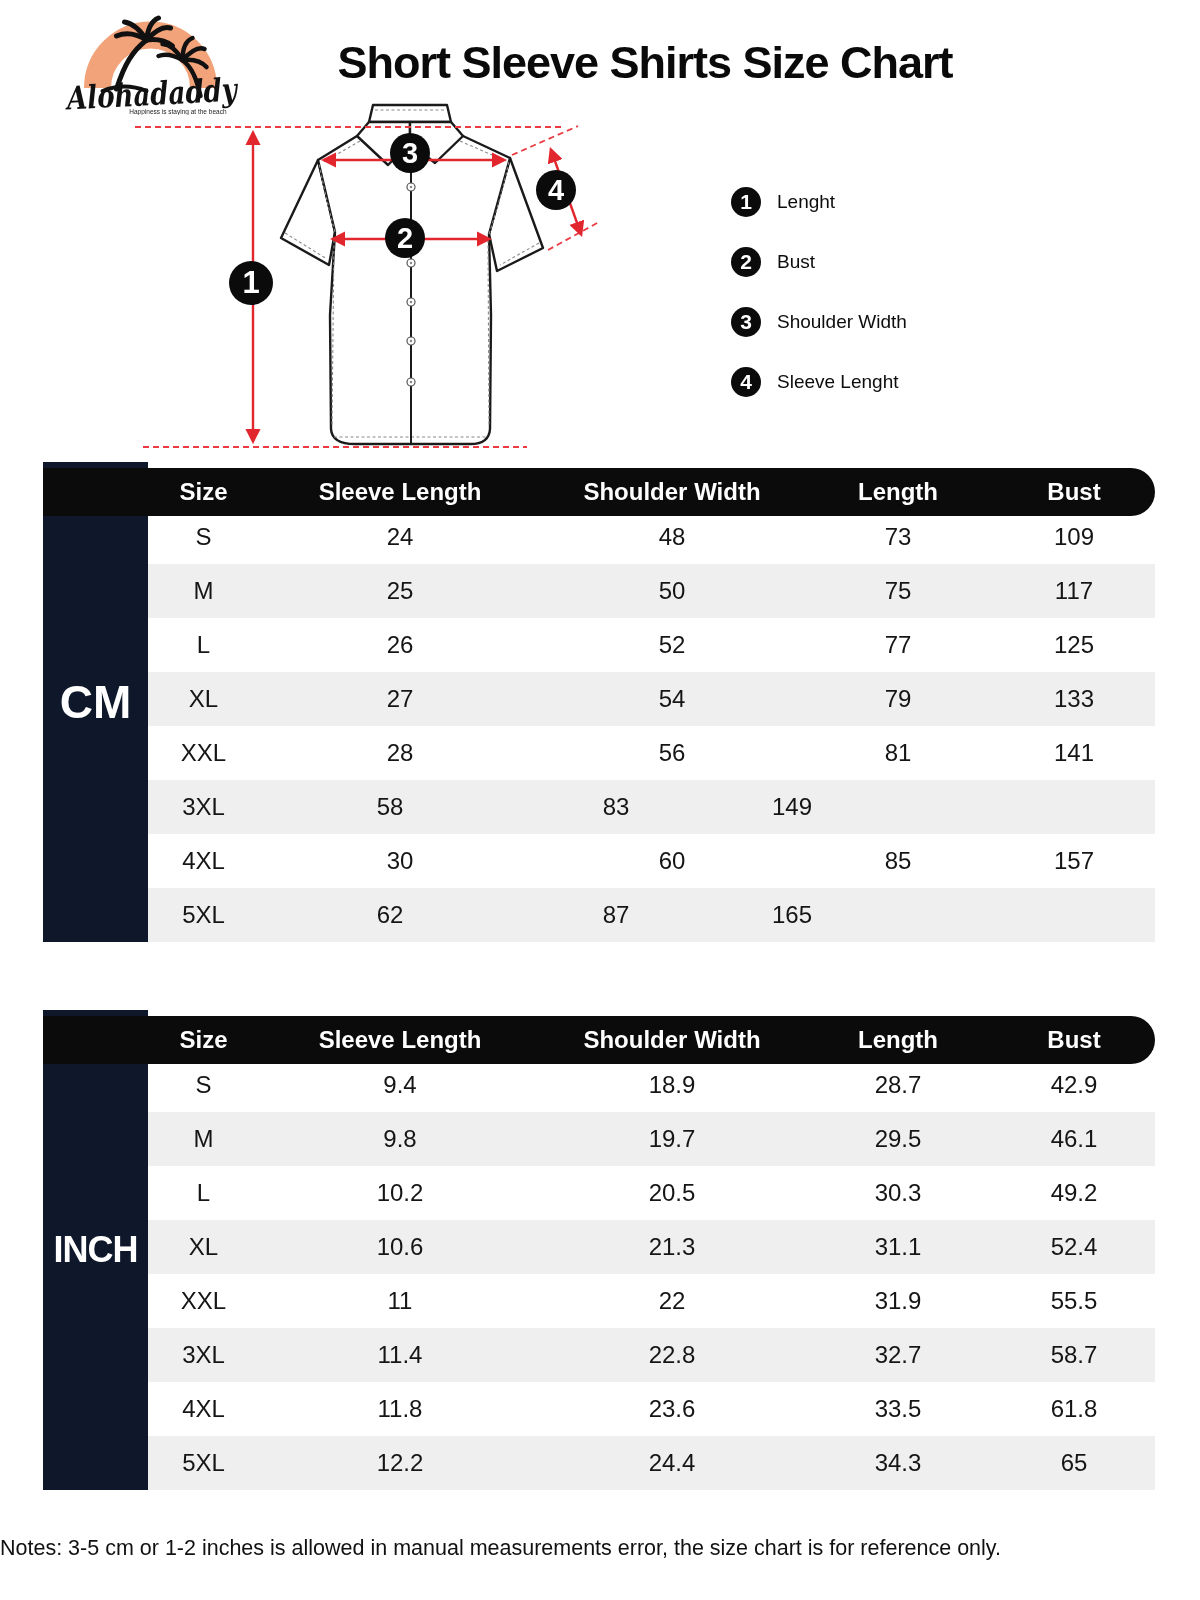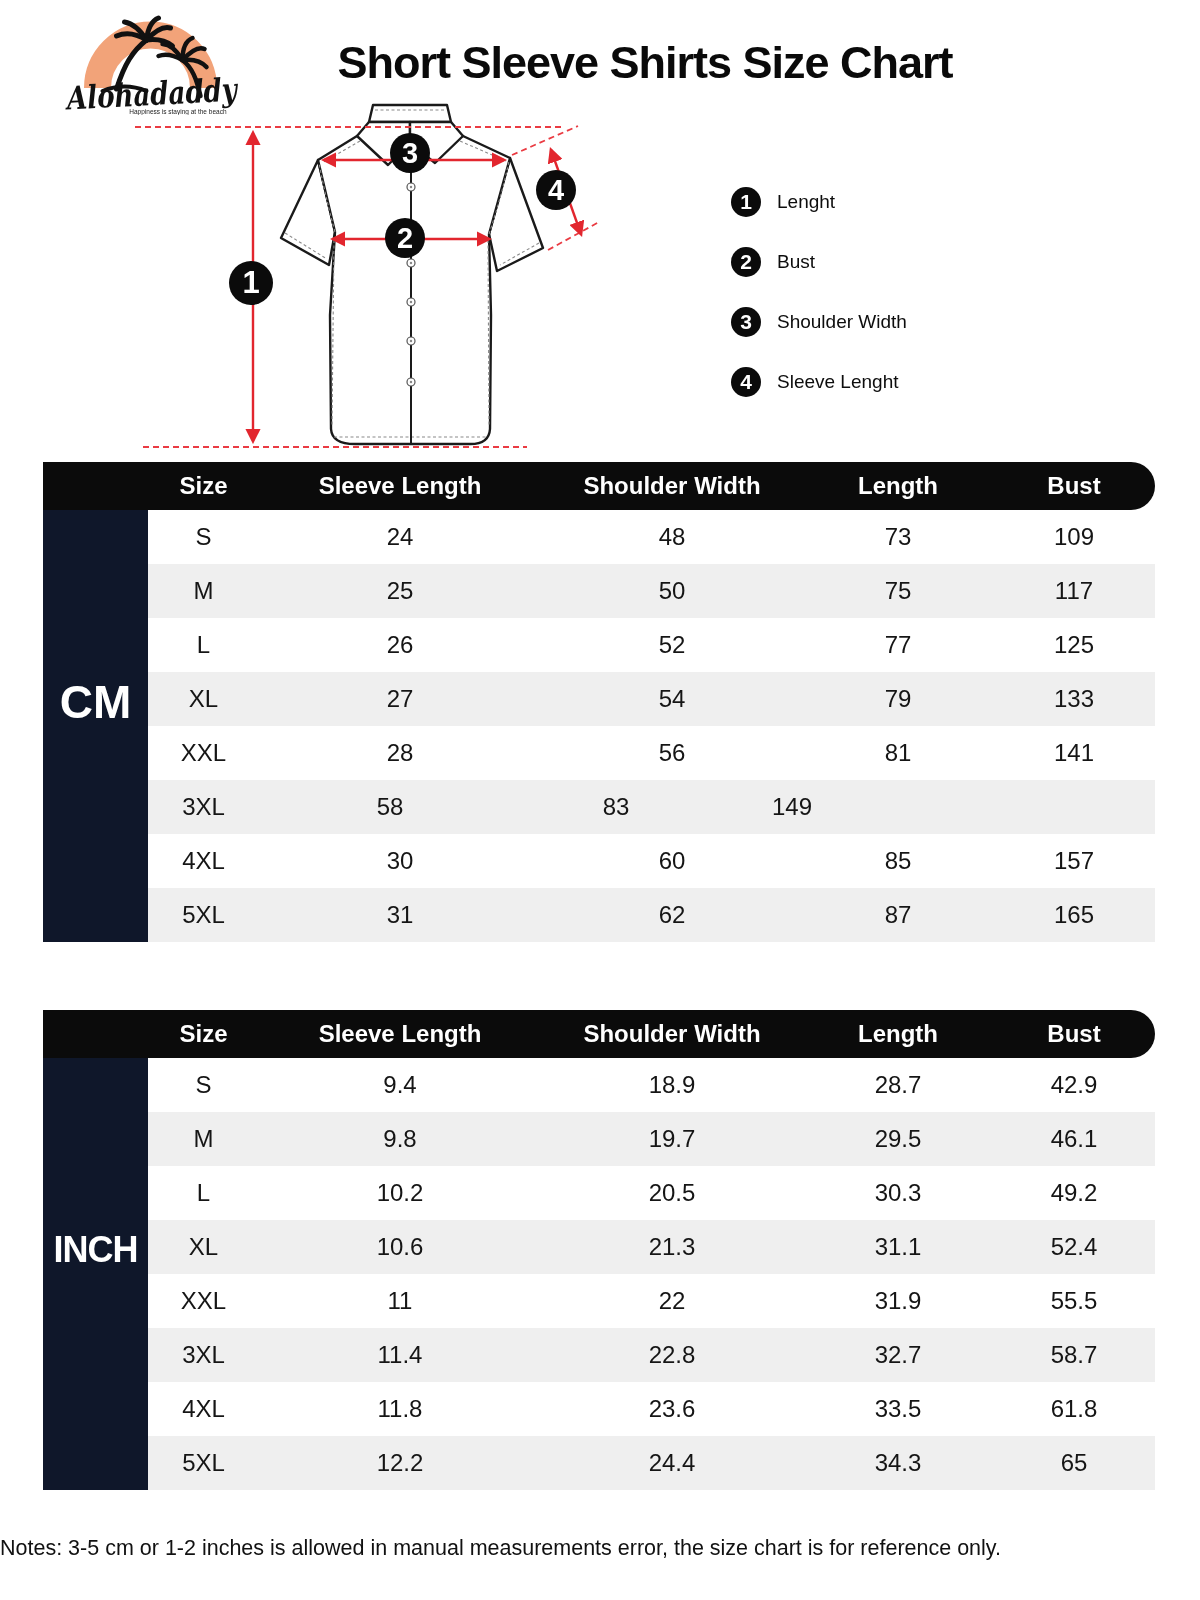--- a/index.html
+++ b/index.html
@@ -20,21 +20,21 @@
   .legend-badge{width:30px;height:30px;border-radius:50%;background:#0b0b0b;color:#fff;
     font-weight:bold;font-size:21px;display:flex;align-items:center;justify-content:center;flex:0 0 30px;}
   .legend-label{margin-left:16px;font-size:19px;color:#0d0d0d;}
 
   
   .size-table{position:absolute;left:43px;width:1112px;height:480px;}
   .side-bar{position:absolute;left:0;top:0;width:105px;height:100%;background:#0f172a;
     display:flex;align-items:center;justify-content:center;color:#fff;font-weight:bold;}
   .side-bar.cm{font-size:46px;}
   .side-bar.inch{font-size:36px;letter-spacing:-1px;}
-  .thead{position:absolute;left:0;top:0;width:100%;height:48px;background:#0b0b0b;
+  .thead{position:absolute;left:0;top:6px;width:100%;height:48px;background:#0b0b0b;
     border-radius:0 24px 24px 0;display:flex;align-items:center;padding-left:105px;box-sizing:border-box;
     color:#fff;font-weight:bold;font-size:24px;}
   .tbody{position:absolute;left:105px;top:48px;width:1007px;}
   .trow{display:flex;align-items:center;height:54px;font-size:24px;color:#151515;}
   .trow:nth-child(even){background:#efefef;}
   .cell{text-align:center;}
   .c0{width:111px;}.c1{width:282px;}.c2{width:262px;}.c3{width:190px;}.c4{width:162px;}
 
   #cm-table{top:462px;}
   #inch-table{top:1010px;}
@@ -216,21 +216,20 @@
         </div>
         <div class="trow">
           <div class="cell c0">4XL</div>
           <div class="cell c1">30</div>
           <div class="cell c2">60</div>
           <div class="cell c3">85</div>
           <div class="cell c4">157</div>
         </div>
         <div class="trow">
           <div class="cell c0">5XL</div>
-          <div class="cell c1">31</div>
           <div class="cell c2">62</div>
           <div class="cell c3">87</div>
           <div class="cell c4">165</div>
         </div>
       </div>
   </div>
 
   <div id="inch-table" class="size-table">
     <div class="side-bar inch">INCH</div>
     <div class="thead">

